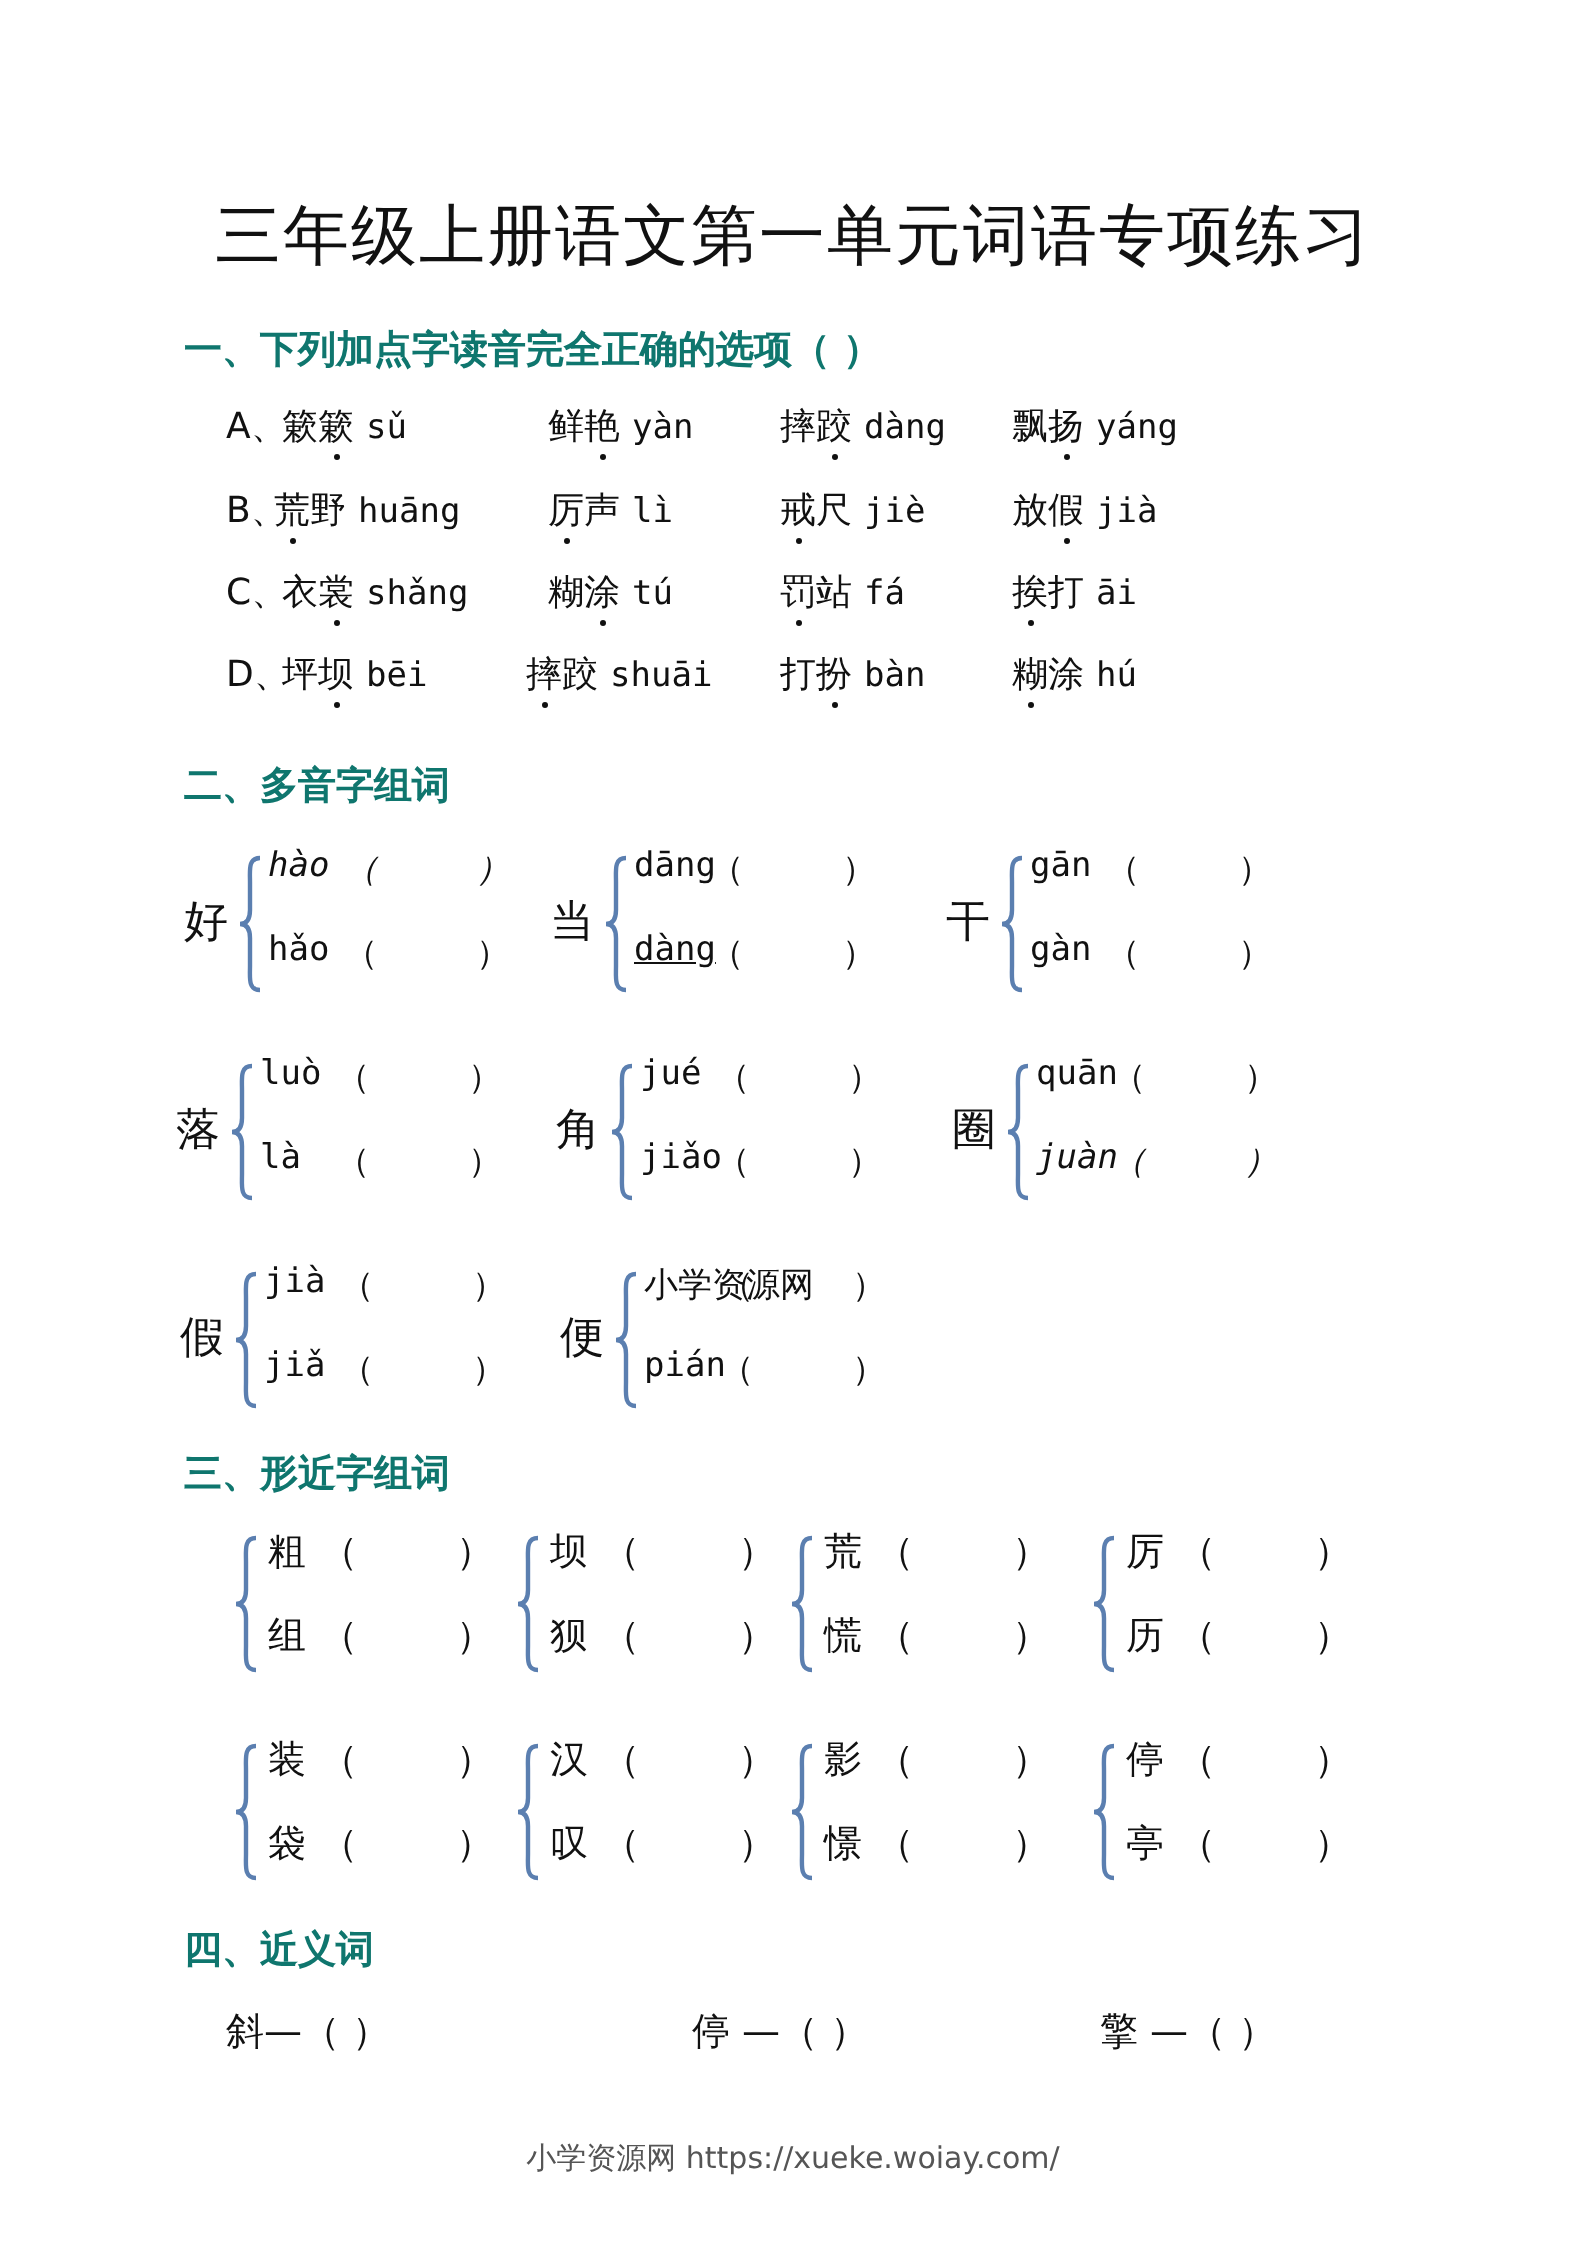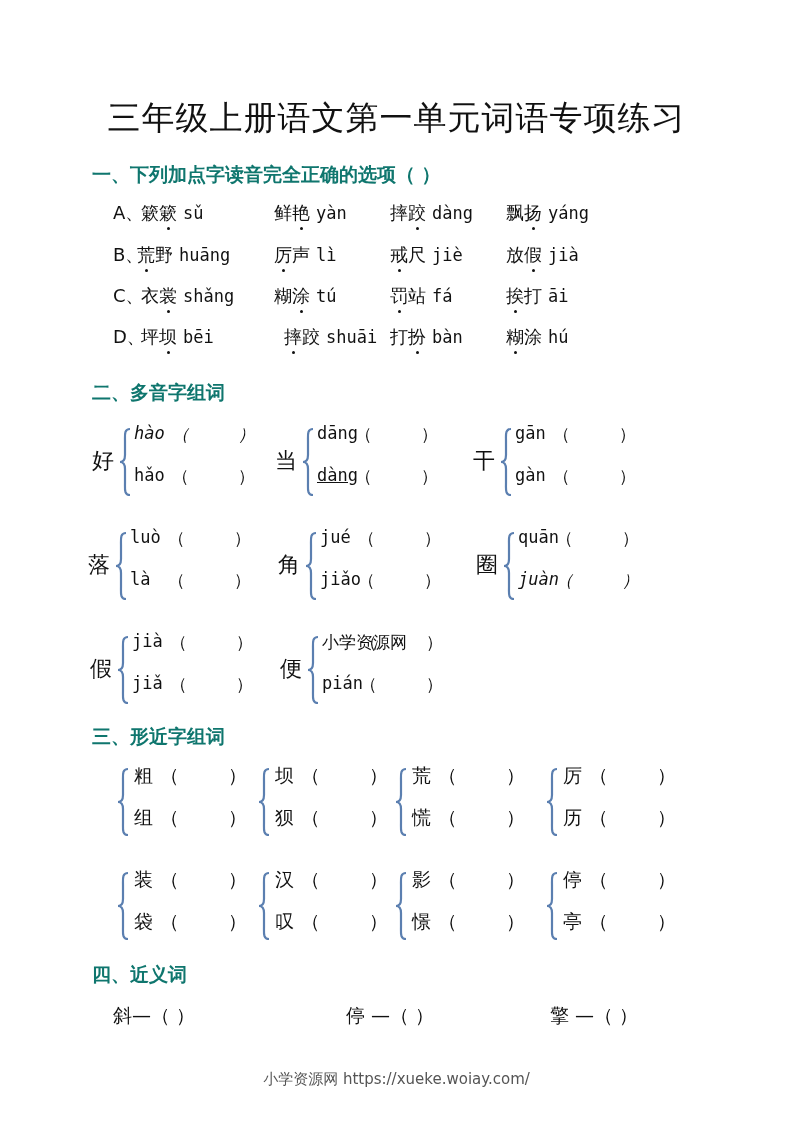--- a/index.html
+++ b/index.html
@@ -66,21 +66,21 @@
     <div class="opt-row" style="top: 284px;">
       <span class="opt-label">C、</span>
       <span class="opt-item" style="left: 28px;">衣<span class="dot-char">裳</span><span class="py">shǎng</span></span>
       <span class="opt-item" style="left: 161px;">糊<span class="dot-char">涂</span><span class="py">tú</span></span>
       <span class="opt-item" style="left: 277px;"><span class="dot-char">罚</span>站<span class="py">fá</span></span>
       <span class="opt-item" style="left: 393px;"><span class="dot-char">挨</span>打<span class="py">āi</span></span>
     </div>
     <div class="opt-row" style="top: 325px;">
       <span class="opt-label">D、</span>
       <span class="opt-item" style="left: 28px;">坪<span class="dot-char">坝</span><span class="py">bēi</span></span>
-      <span class="opt-item" style="left: 171px;"><span class="dot-char">摔</span>跤<span class="py">shuāi</span></span>
+      <span class="opt-item" style="left: 150px;"><span class="dot-char">摔</span>跤<span class="py">shuāi</span></span>
       <span class="opt-item" style="left: 277px;">打<span class="dot-char">扮</span><span class="py">bàn</span></span>
       <span class="opt-item" style="left: 393px;"><span class="dot-char">糊</span>涂<span class="py">hú</span></span>
     </div>
   </div>
 
 <div class="sec-head" style="top:380px;">二、多音字组词</div>
 <div id="s2">
     <div class="brace-group" style="left: 92px; top: 420px;">
       <span class="brace-char">好</span>
       <span class="brace" style="left: 26px;">

